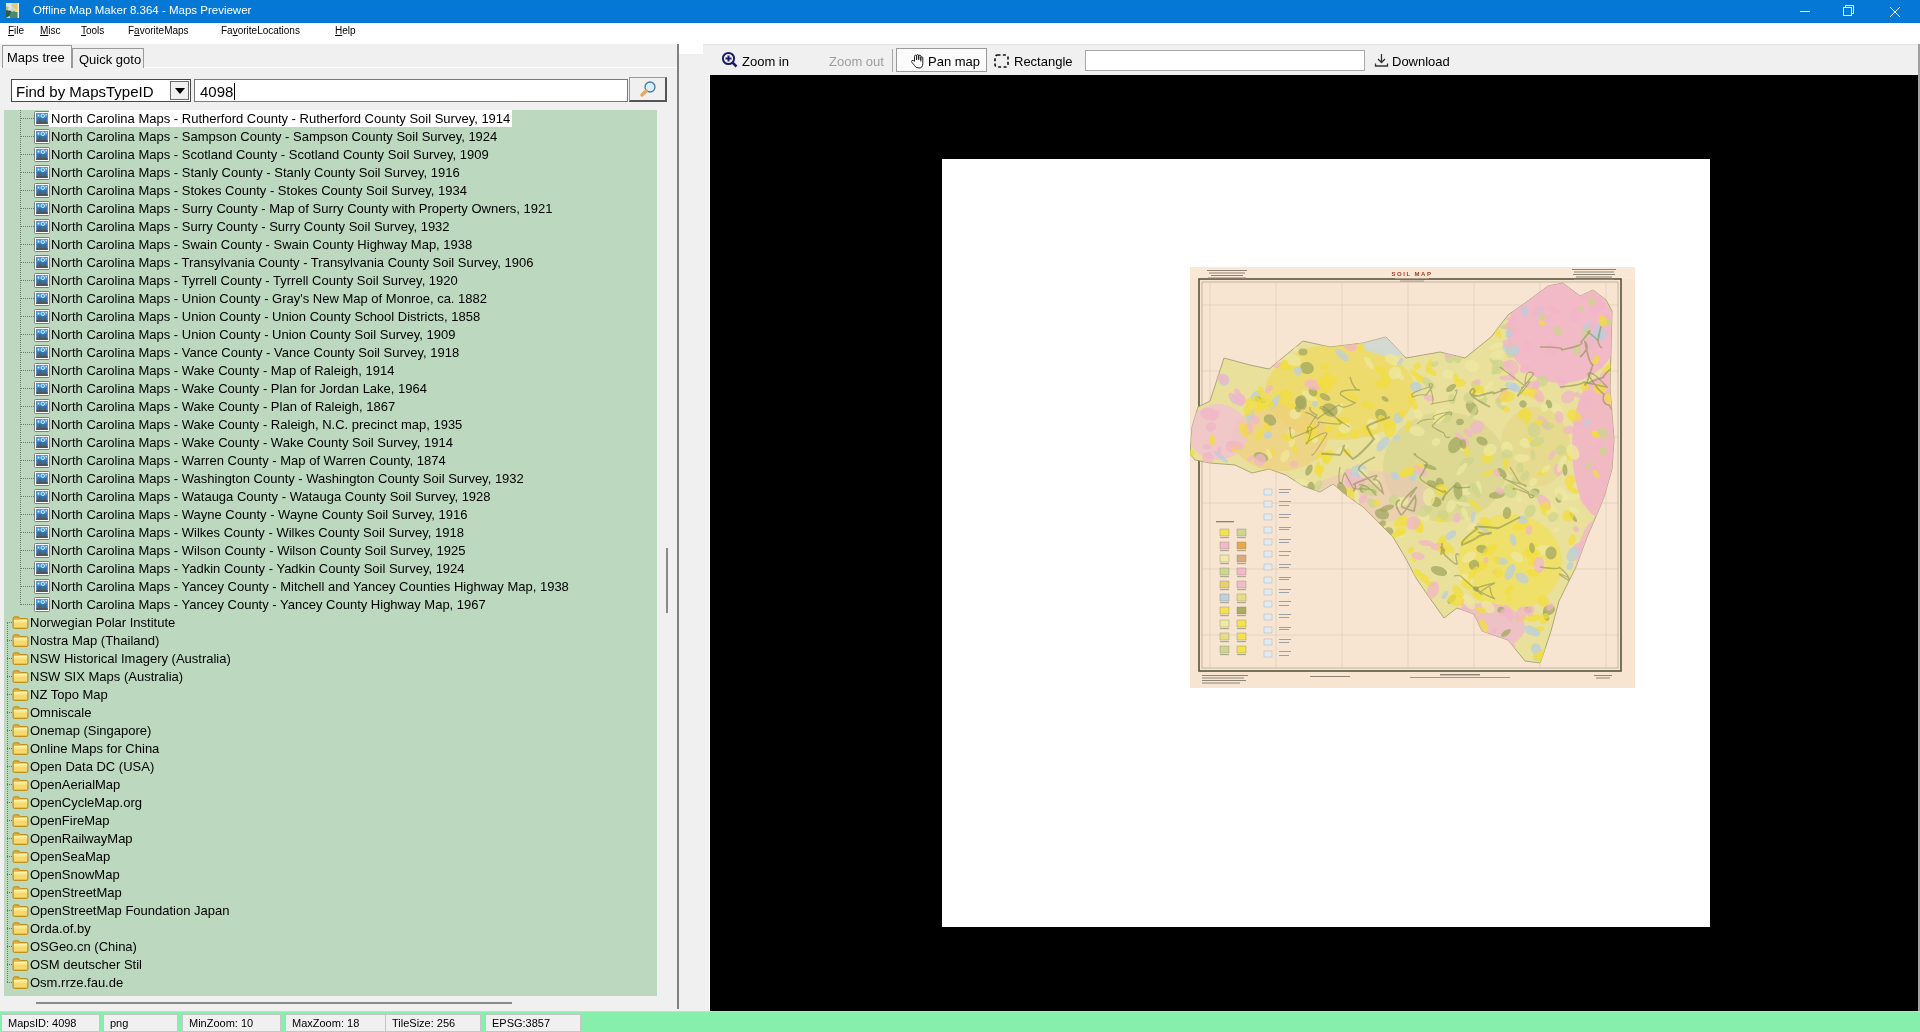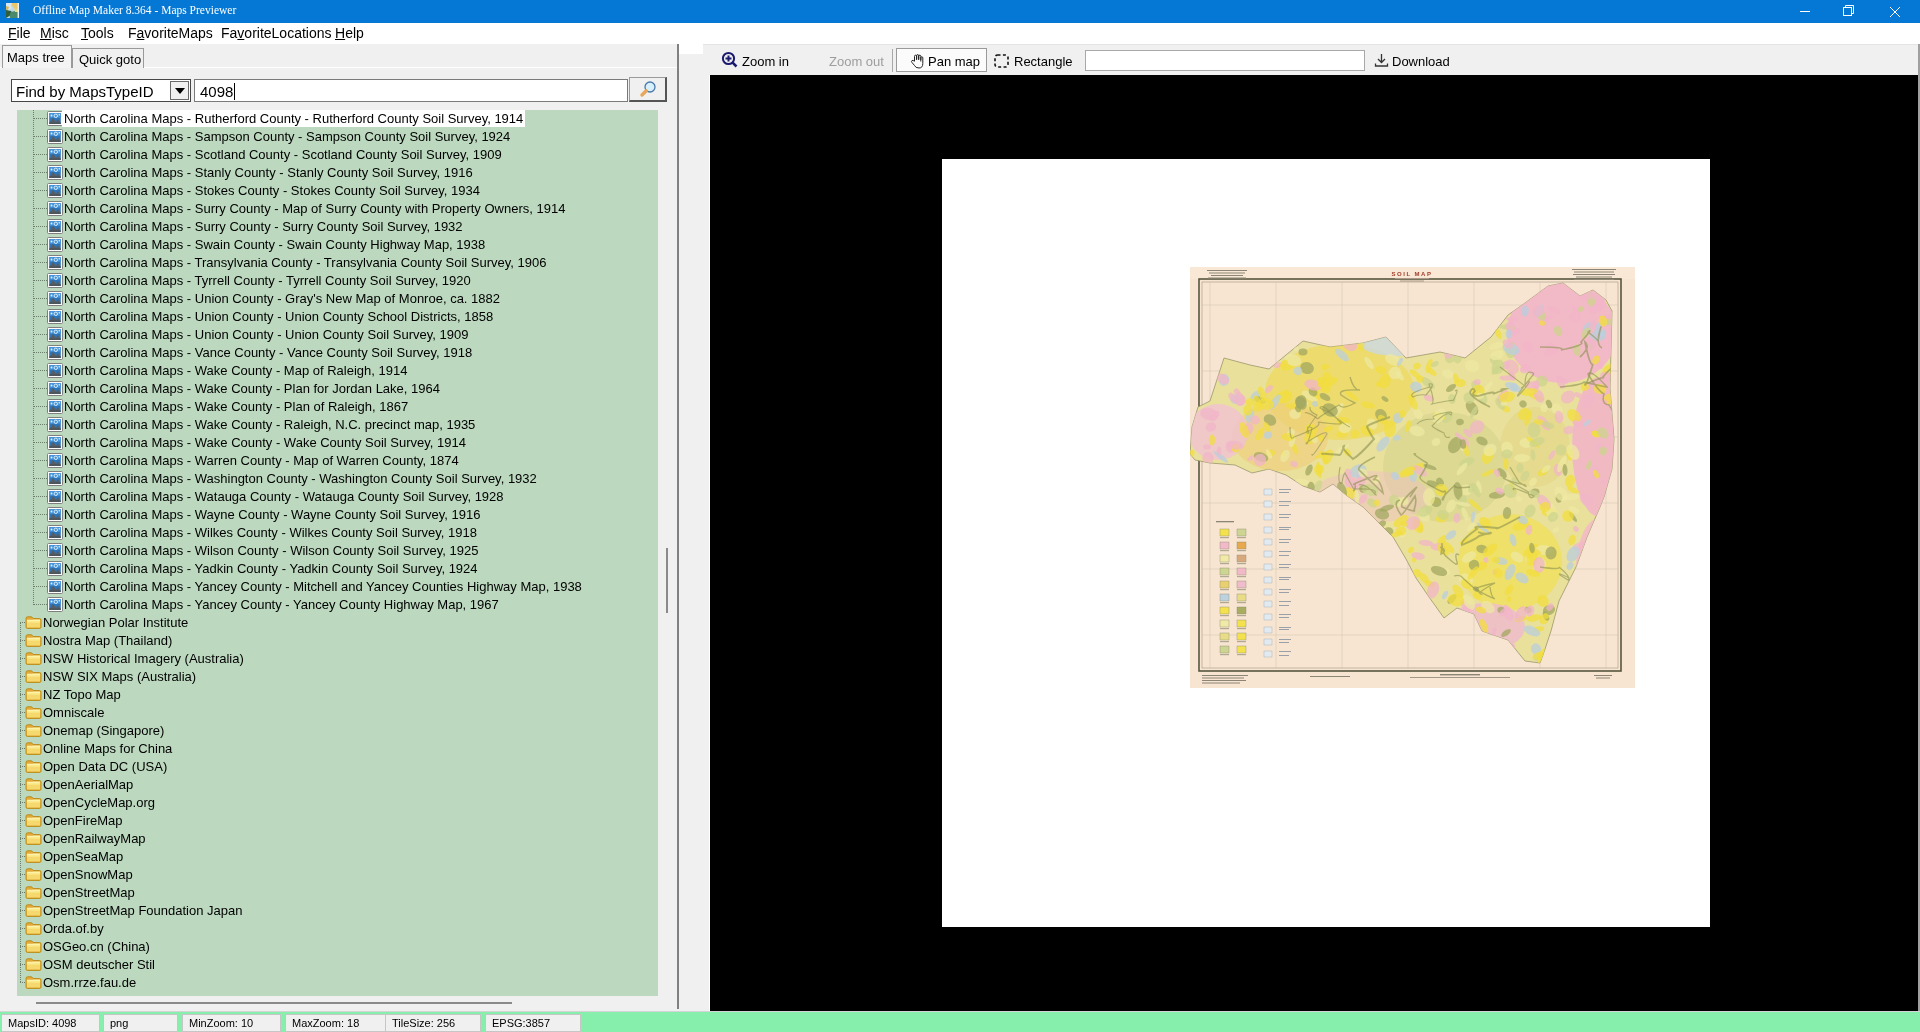--- a/index.html
+++ b/index.html
@@ -1,41 +1,41 @@
 <!DOCTYPE html>
 <html><head><meta charset="utf-8">
 <style>
 * { margin:0; padding:0; box-sizing:border-box; }
 html,body { width:1920px; height:1032px; overflow:hidden; }
 body { font-family:"Liberation Sans", sans-serif; position:relative; background:#f0f0f0; }
 .abs { position:absolute; }
 
-#titlebar { left:0; top:0; width:1920px; height:23px; background:#0578d6; position:absolute;font-family:Liberation Serif, serif; }
+#titlebar { left:0; top:0; width:1920px; height:23px; background:#0578d6; position:absolute; }
 #titletext { position:absolute; left:33px; top:4px; font-size:11.5px; color:#fff; }
 #appicon { position:absolute; left:6px; top:3px; }
 .winbtn { position:absolute; top:0; width:46px; height:23px; }
 
-#menubar { left:0; top:23px; width:1920px; height:31px; background:#fff; position:absolute; font-size:14px; color:#000; }
+#menubar { left:0; top:23px; width:1920px; height:31px; background:#fff; position:absolute; font-size:10px; color:#000; }
 .mitem { position:absolute; top:2px; }
 .mitem u { text-decoration:underline; }
 
 #leftpanel { left:0; top:44px; width:677px; height:965px; background:#f0f0f0; position:absolute; }
 .tab { position:absolute; font-size:13px; background:#f0f0f0; border:1px solid #9a9a9a; border-bottom:none; }
 #tab1 { left:2px; top:1px; width:70px; height:23px; background:#f4f4f4; z-index:2; padding:4px 0 0 4px; }
 #tab2 { left:72px; top:4px; width:72px; height:20px; padding:3px 0 0 6px; white-space:nowrap; }
 #tabline { position:absolute; left:0; top:23px; width:677px; height:1px; background:#fff; }
 #combo { position:absolute; left:11px; top:35px; width:180px; height:23px; background:#fff; border:1px solid #464646; font-size:15px; }
 #combo .txt { position:absolute; left:4px; top:3px; }
 #combo .drop { position:absolute; right:1px; top:1px; width:19px; height:19px; background:#f0f0f0; border:1px solid #6a6a6a; }
 #combo .drop:after { content:""; position:absolute; left:4px; top:6px; border-left:5px solid transparent; border-right:5px solid transparent; border-top:6px solid #000; }
 #searchinput { position:absolute; left:194px; top:35px; width:434px; height:23px; background:#fff; border:1px solid #7a7a7a; font-size:15px; }
 #searchinput span { position:absolute; left:5px; top:3px; border-right:1px solid #000; padding-right:1px; }
 #searchbtn { position:absolute; left:629px; top:33px; width:38px; height:25px; background:#f0f0f0; border:1px solid #9a9a9a; border-right:2px solid #555; border-bottom:2px solid #555; }
 
-#tree { position:absolute; left:4px; top:66px; width:653px; height:886px; background:#bcd9bf; overflow:hidden;margin-left:13px; }
+#tree { position:absolute; left:4px; top:66px; width:653px; height:886px; background:#bcd9bf; overflow:hidden; }
 .row { position:absolute; left:0; width:653px; height:18px; line-height:18px; }
 .lbl { position:absolute; top:0; line-height:17px; font-size:13px; color:#000; white-space:pre; }
 .lbl.sel { background:#fff; padding:0 2px; margin-left:-2px; }
 .ic { position:absolute; top:1px; }
 .hdot { position:absolute; top:8px; height:1px; background-image:repeating-linear-gradient(to right,#6a7d6a 0 1px,transparent 1px 2px); }
 #vdot1 { position:absolute; left:16px; top:0px; width:1px; height:496px; background-image:repeating-linear-gradient(to bottom,#6a7d6a 0 1px,transparent 1px 2px); }
 #vdot2 { position:absolute; left:3px; top:513px; width:1px; height:360px; background-image:repeating-linear-gradient(to bottom,#6a7d6a 0 1px,transparent 1px 2px); }
 
 #vscroll { position:absolute; left:658px; top:66px; width:18px; height:886px; background:#f0f0f0; }
 #vthumb { position:absolute; left:8px; top:438px; width:2px; height:65px; background:#8a8a8a; }
@@ -164,21 +164,21 @@
         <svg class="ic" style="left:30px" width="16" height="15" viewBox="0 0 16 15">
           <use href="#imgicon"></use>
         </svg>
         <span class="lbl" style="left:47px">North Carolina Maps - Stokes County - Stokes County Soil Survey, 1934</span>
       </div>
 <div class="row" style="top:90px">
         <div class="hdot" style="left:17px;width:13px"></div>
         <svg class="ic" style="left:30px" width="16" height="15" viewBox="0 0 16 15">
           <use href="#imgicon"></use>
         </svg>
-        <span class="lbl" style="left:47px">North Carolina Maps - Surry County - Map of Surry County with Property Owners, 1914</span>
+        <span class="lbl" style="left:47px">North Carolina Maps - Surry County - Map of Surry County with Property Owners, 1921</span>
       </div>
 <div class="row" style="top:108px">
         <div class="hdot" style="left:17px;width:13px"></div>
         <svg class="ic" style="left:30px" width="16" height="15" viewBox="0 0 16 15">
           <use href="#imgicon"></use>
         </svg>
         <span class="lbl" style="left:47px">North Carolina Maps - Surry County - Surry County Soil Survey, 1932</span>
       </div>
 <div class="row" style="top:126px">
         <div class="hdot" style="left:17px;width:13px"></div>

